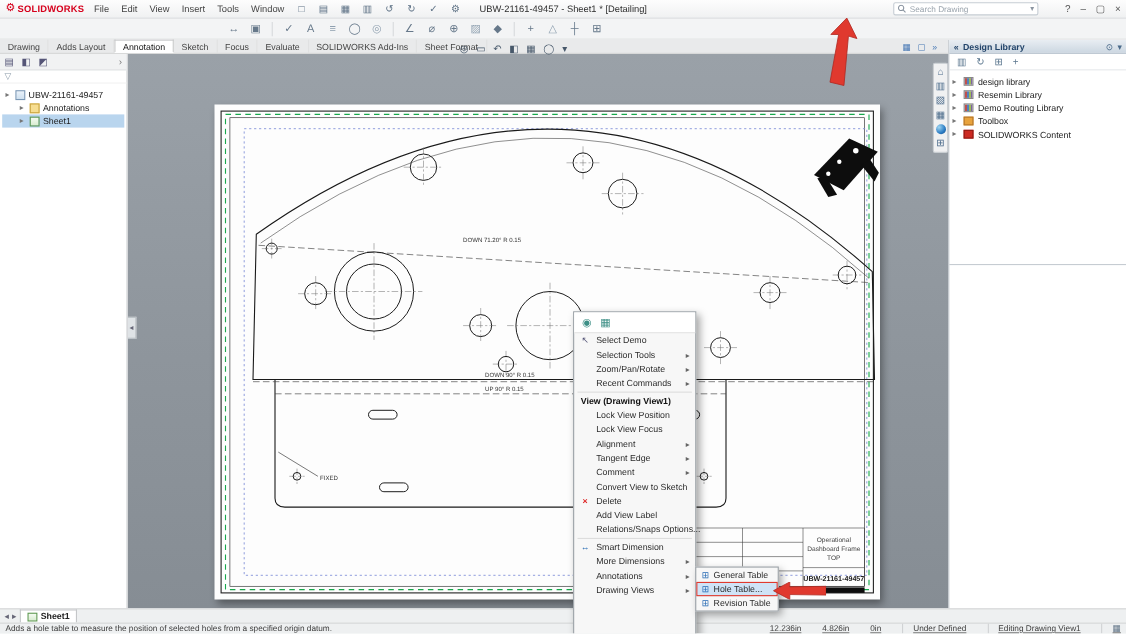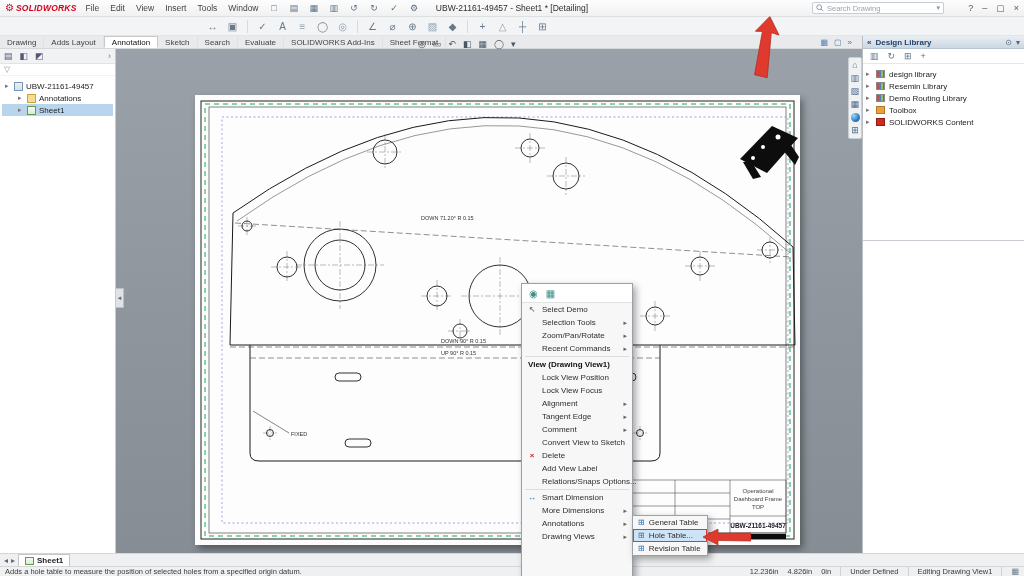--- a/index.html
+++ b/index.html
@@ -4,21 +4,21 @@
 <style>
   * { margin:0; padding:0; box-sizing:border-box; }
   html,body { width:1024px; height:576px; overflow:hidden; }
   body { font-family:"Liberation Sans", sans-serif; }
   .app { position:relative; width:1024px; height:576px; background:#eef0f1; font-size:9px; color:#333; overflow:hidden; }
 
   
   .titlebar { position:absolute; left:0; top:0; width:1024px; height:17px; background:linear-gradient(#fdfdfd,#f0f1f2); border-bottom:1px solid #dddfe1; display:flex; align-items:center; padding:0 5px; gap:7px; z-index:30; }
   .logo { display:flex; align-items:center; gap:2px; }
   .logo .gear { color:#d6001c; font-size:10px; line-height:1; }
-  .logo .brand { color:#d6001c; font-weight:bold; font-size:8.5px; letter-spacing:.2px;font-style:italic; }
+  .logo .brand { color:#d6001c; font-weight:bold; font-size:8.5px; letter-spacing:.2px; }
   .menu-item { font-size:8.5px; color:#444; padding:0 2px; cursor:default;text-align:center; }
   .tb-ico { font-size:9px; color:#5c7084; width:13px; text-align:center; }
   .doc-title { position:absolute; left:50%; transform:translateX(-50%); font-size:8.5px; color:#2d2d2d; white-space:nowrap; }
   .search-box { position:absolute; right:80px; width:132px; height:12px; background:#fff; border:1px solid #c6cdd4; border-radius:2px; display:flex; align-items:center; gap:3px; padding:0 3px; font-size:7.5px; color:#9aa4ad; }
   .search-box .caret { margin-left:auto; color:#8a94a0; font-size:7px; }
   .win-controls { position:absolute; right:5px; display:flex; gap:9px; font-size:9px; color:#555; }
 
   
   .cmdbar { position:absolute; left:0; top:17px; width:1024px; height:19px; background:#f3f4f5; border-bottom:1px solid #e4e5e6; display:flex; align-items:center; padding-left:204px; gap:3px; z-index:20; }
   .cmd-ico { width:17px; height:15px; display:flex; align-items:center; justify-content:center; font-size:10px; color:#66788a; }
@@ -66,21 +66,21 @@
   .tp-ico.toolbox { background:#e8a33d; border-color:#b5762a; }
   .tp-ico.swcontent { background:#cc2a22; border-color:#8f1b15; }
   .tp-divider { position:absolute; left:0; top:204px; width:100%; height:1px; background:#c6ccd2; }
 
   
   .sheetbar { position:absolute; left:0; top:553px; width:1024px; height:13px; background:#eef0f1; border-top:1px solid #d4d6d8; display:flex; align-items:center; gap:3px; padding:0 4px; font-size:8px; z-index:15; }
   .sb-nav { color:#667; font-size:8px; }
   .sheet-tab { display:flex; align-items:center; gap:3px; height:12px; background:#fff; border:1px solid #c4c6c8; border-bottom:none; padding:0 6px; font-weight:bold; color:#222; }
   .sheet-tab .t-ico { width:8px; height:8px; }
   .statusbar { position:absolute; left:0; top:566px; width:1024px; height:10px; background:#eef0f1; border-top:1px solid #d4d6d8; display:flex; align-items:center; font-size:7.5px; color:#3c3c3c; padding:0 5px; z-index:15; }
-  .status-right { margin-left:auto; display:flex; align-items:center; gap:9px; }
+  .status-right { margin-left:auto; display:flex; align-items:center; gap:19px;text-decoration:underline; }
   .status-seg { border-left:1px solid #d0d2d4; padding-left:9px; }
   .status-ico { color:#66788a; font-size:8px; }
 
   
   .ctx { position:absolute; left:521px; top:283px; width:112px; background:#f7f7f7; border:1px solid #9aa0a6; box-shadow:3px 3px 7px rgba(0,0,0,.35); z-index:40; font-size:8px; color:#2d2d2d; }
   .ctx-toolbar { height:19px; background:#fff; border-bottom:1px solid #e2e2e2; display:flex; align-items:center; gap:8px; padding:0 7px; font-size:10px; color:#3d8f86; }
   .ctx-item { position:relative; height:13px; display:flex; align-items:center; padding:0 5px 0 20px; white-space:nowrap; }
   .ctx-item .ico { position:absolute; left:4px; width:12px; text-align:center; font-size:8px; color:#557; }
   .ctx-item .ico.red { color:#d22; font-weight:bold; }
   .ctx-item .ico.blu { color:#2a6db5; }
@@ -166,21 +166,21 @@
     <span class="cmd-ico lite">△</span>
     <span class="cmd-ico">┼</span>
     <span class="cmd-ico">⊞</span>
   </div>
 
   <div class="tabsrow">
     <span class="tab">Drawing</span>
     <span class="tab">Adds Layout</span>
     <span class="tab active">Annotation</span>
     <span class="tab">Sketch</span>
-    <span class="tab">Search</span>
+    <span class="tab">Focus</span>
     <span class="tab">Evaluate</span>
     <span class="tab">SOLIDWORKS Add-Ins</span>
     <span class="tab">Sheet Format</span>
     <span class="tabs-right">
       <span>▦</span>
       <span>▢</span>
       <span>»</span>
     </span>
   </div>
 

